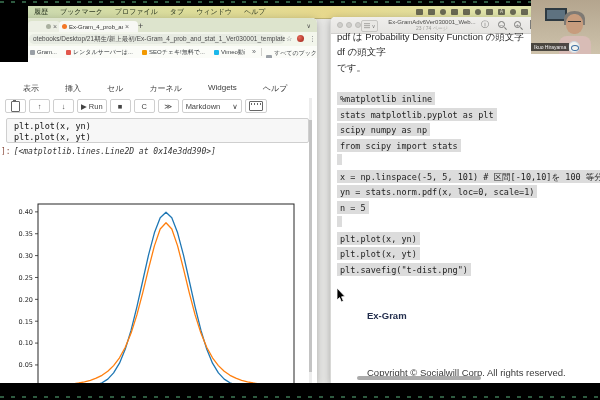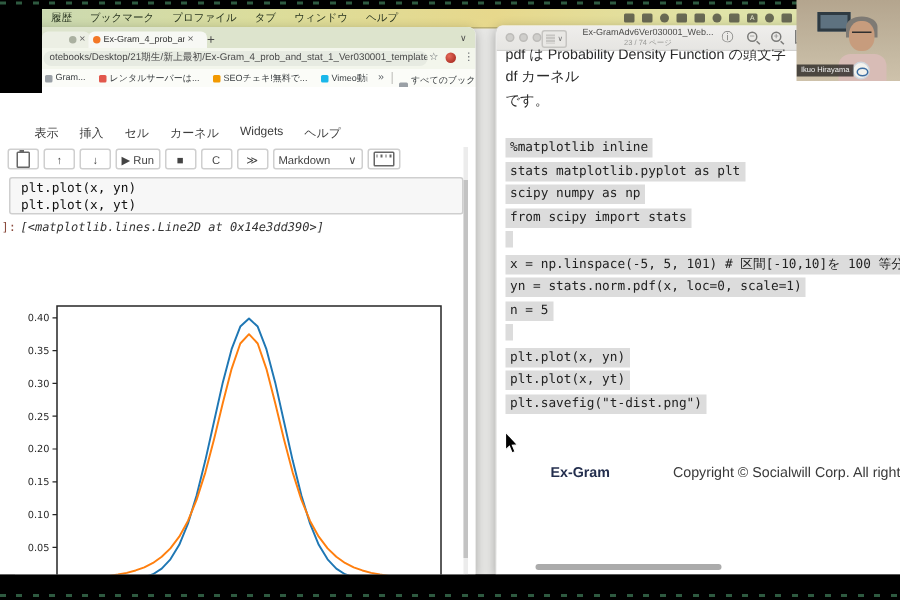--- a/index.html
+++ b/index.html
@@ -64,21 +64,21 @@
   #all-bookmarks .bm-label{width:47px;overflow:hidden;}
   .folder-ico{width:6px;height:5px;background:#9aa0a6;border-radius:1px;}
 
   
   #notebook{position:absolute;left:0;top:40px;width:100%;height:325px;background:#fff;}
   #trusted-row{position:absolute;top:5px;right:8px;display:flex;align-items:center;gap:5px;}
   #trusted-badge{border:1px solid #cfcfcf;border-radius:2px;padding:1px 4px;font-size:7px;color:#555;}
   .vdiv{width:1px;height:10px;background:#d5d5d5;}
   #kernel-name{font-size:7.5px;color:#333;}
   #kernel-circle{width:6px;height:6px;border:1px solid #666;border-radius:50%;}
-  #nb-menus{position:absolute;top:25px;left:23px;display:flex;gap:14px;font-size:8px;color:#3d3d3d;}
+  #nb-menus{position:absolute;top:25px;left:23px;display:flex;gap:26px;font-size:8px;color:#3d3d3d;}
   #nb-toolbar{position:absolute;top:41px;left:5px;display:flex;gap:3px;align-items:center;}
   .tbtn{height:12px;min-width:13px;border:1px solid #cfcfcf;border-radius:2px;background:#fff;
     font-size:7.5px;color:#444;display:flex;align-items:center;justify-content:center;padding:0 3px;}
   .paste-ico{width:7px;height:9px;border:1px solid #666;border-radius:1px;position:relative;}
   .paste-ico:after{content:"";position:absolute;left:1px;top:-2px;width:3px;height:2px;background:#666;}
   #cell-dropdown{width:52px;justify-content:space-between;}
   .kb-ico{width:12px;height:8px;border:1px solid #666;border-radius:1px;
     background:repeating-linear-gradient(90deg,#666 0 1px,transparent 1px 3px);background-size:100% 2px;background-position:1px 1px;background-repeat:repeat-x;}
 
   #code-cell{position:absolute;top:60px;left:6px;width:303px;height:25px;border:1px solid #cfcfcf;
@@ -115,21 +115,21 @@
   .share-ico{position:relative;width:8px;height:8px;border:1px solid #7a7a78;border-top:none;font-size:7px;
     color:#7a7a78;text-align:center;line-height:5px;}
   .share-ico span{position:relative;top:-4px;}
   .pencil-ico{width:2px;height:9px;background:#7a7a78;transform:rotate(40deg);border-radius:1px;}
 
   #pv-content{position:absolute;left:0;top:16px;right:0;bottom:0;overflow:hidden;}
   #doc-lines{margin-top:-4.5px;padding-left:6px;}
   .dl{height:15.5px;line-height:15.5px;white-space:nowrap;font-size:9.5px;color:#2a2a2a;}
   .dl .hl{background:#dcdcdc;padding:1.5px 3px;font-family:"DejaVu Sans Mono",monospace;font-size:8.5px;color:#222;}
   .dl .hl.mark{display:inline-block;width:5px;height:11px;padding:0;}
-  #doc-footer{display:flex;align-items:baseline;padding-left:30px;gap:42px;height:15.5px;line-height:15.5px;white-space:nowrap;}
+  #doc-footer{display:flex;align-items:baseline;padding-left:30px;gap:42px;height:15.5px;line-height:15.5px;white-space:nowrap;flex-direction:column;}
   #footer-brand{font-size:9.5px;font-weight:bold;color:#232e4d;}
   #footer-copy{font-size:9.5px;color:#3a3a3a;}
   #pv-hscroll{position:absolute;left:26px;bottom:3px;width:124px;height:4px;border-radius:2px;background:#ababab;}
 
   
   #webcam{position:absolute;left:531px;top:0;width:69px;height:54px;z-index:50;overflow:hidden;
     background:linear-gradient(180deg,#b4a58e 0%,#c3b7a0 60%,#cec2ab 100%);}
   #wall-frame{position:absolute;left:14px;top:8px;width:22px;height:13px;background:#5e7280;border:2px solid #2e3a42;box-sizing:border-box;}
   #person-hair{position:absolute;left:33px;top:11px;width:21px;height:14px;border-radius:50% 50% 0 0;background:#7e7a74;}
   #person-face{position:absolute;left:35px;top:14px;width:17px;height:20px;border-radius:45%;background:#c79c7d;}
@@ -318,21 +318,21 @@
         <span class="pv-info">ⓘ</span>
         <span class="mag">−</span>
         <span class="mag">+</span>
         <span class="share-ico"><span>↑</span></span>
         <span class="pencil-ico"></span>
       </div>
     </div>
     <div id="pv-content">
       <div id="doc-lines">
           <div class="dl">pdf は Probability Density Function の頭文字</div>
-          <div class="dl">df カーネル</div>
+          <div class="dl">df の頭文字</div>
           <div class="dl">です。</div>
           <div class="dl"></div>
           <div class="dl"><span class="hl">%matplotlib inline</span></div>
           <div class="dl"><span class="hl">stats matplotlib.pyplot as plt</span></div>
           <div class="dl"><span class="hl">scipy numpy as np</span></div>
           <div class="dl"><span class="hl">from scipy import stats</span></div>
           <div class="dl"><span class="hl mark">&nbsp;</span></div>
           <div class="dl"><span class="hl">x = np.linspace(-5, 5, 101)   # 区間[-10,10]を 100 等分割</span></div>
           <div class="dl"><span class="hl">yn = stats.norm.pdf(x, loc=0, scale=1)</span></div>
           <div class="dl"><span class="hl">n = 5</span></div>

